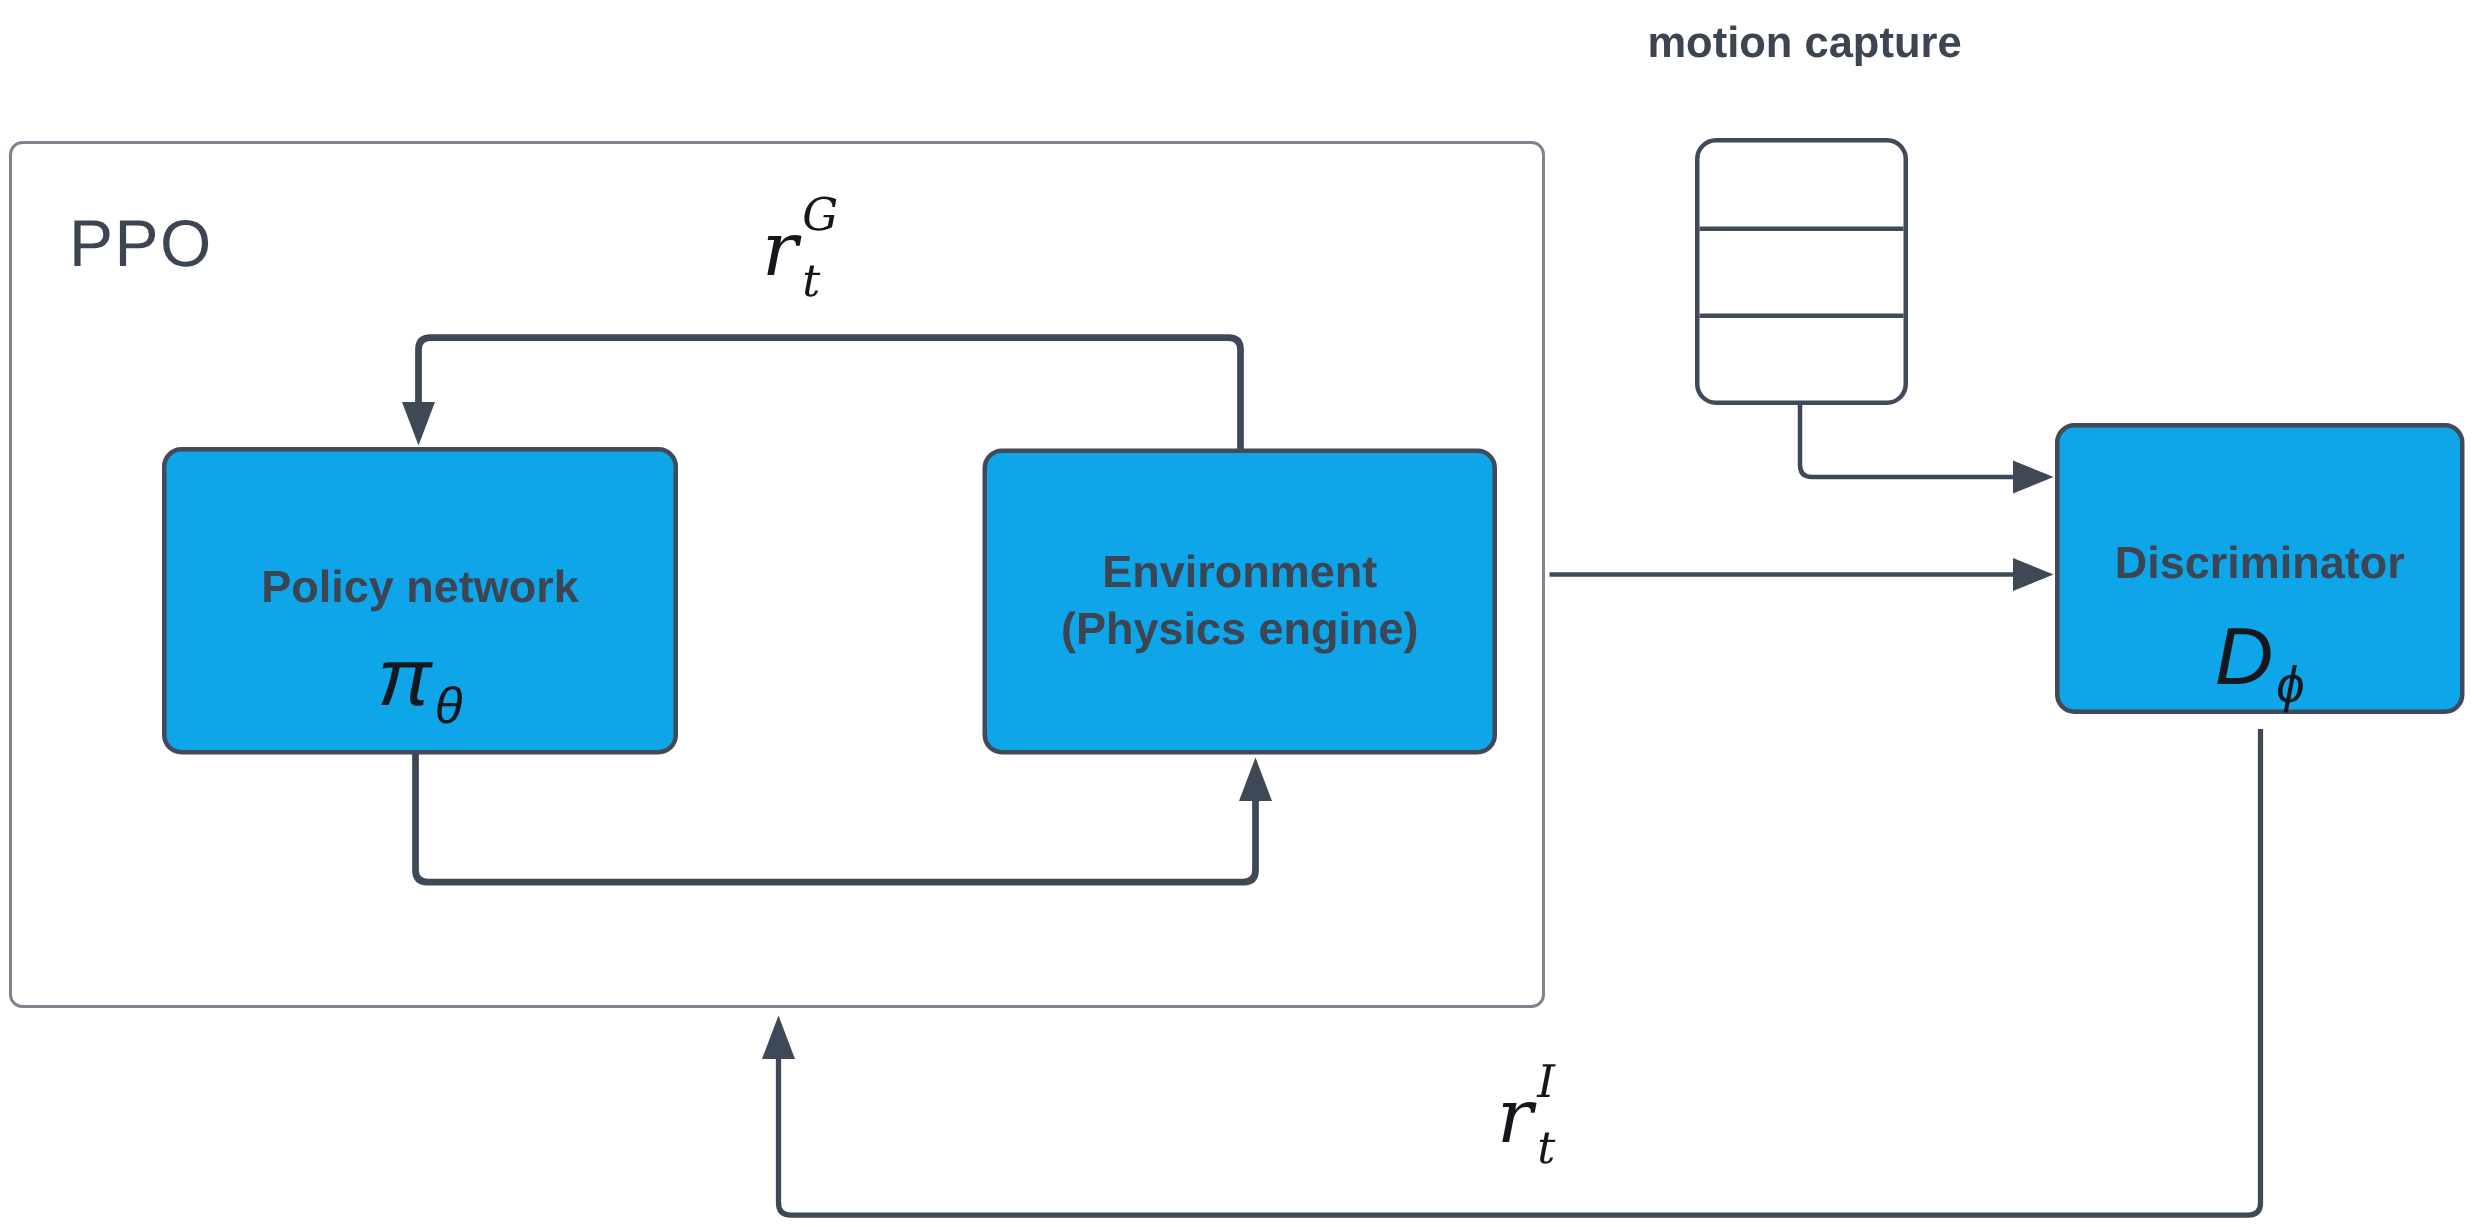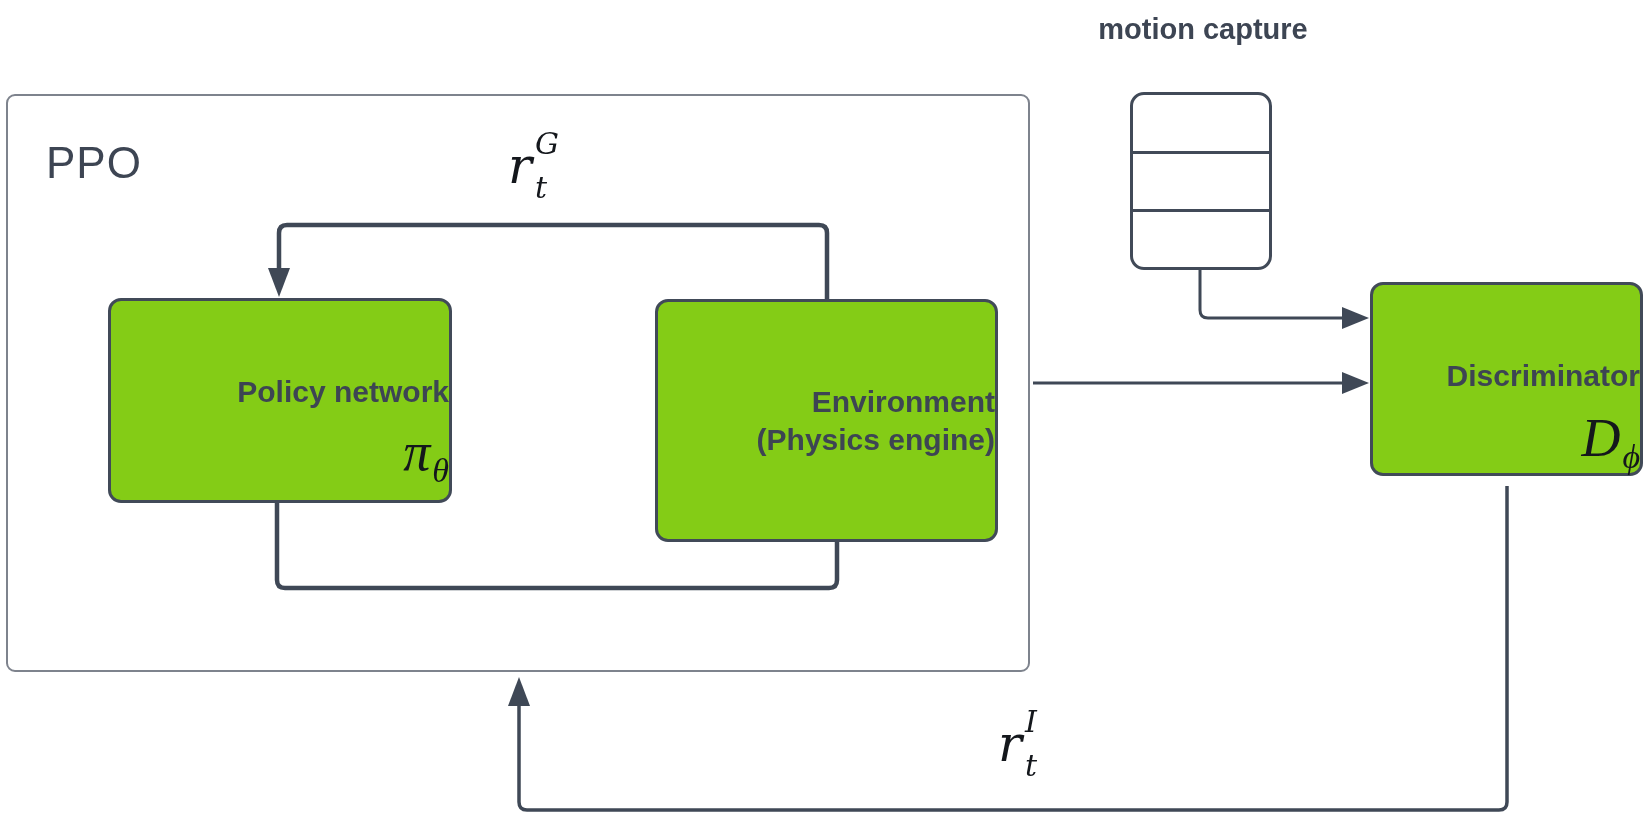--- a/index.html
+++ b/index.html
@@ -6,30 +6,30 @@
   .stage{position:relative;width:1649px;height:818px;background:#ffffff;overflow:hidden;
          font-family:"Liberation Sans",sans-serif;}
   .connector-layer{position:absolute;left:0;top:0;width:1649px;height:818px;}
 
   
   .ppo-box{position:absolute;left:6px;top:94px;width:1024px;height:578px;
            border:2px solid #7e838d;border-radius:9px;background:#ffffff;box-sizing:border-box;}
   .ppo-label{position:absolute;left:46px;top:138px;font-size:44px;font-weight:normal;
              color:#3d4553;letter-spacing:1px;}
   .node{position:absolute;box-sizing:border-box;border:3px solid #414a58;border-radius:13px;
-        background:#84cc16;display:flex;flex-direction:column;align-items:flex-end;
+        background:#0ea5e9;display:flex;flex-direction:column;align-items:center;
         color:#3d4553;text-align:center;}
   .node-title{font-size:30px;font-weight:bold;line-height:38px;}
-  .node-symbol{font-family:Liberation Serif, serif;font-style:italic;font-size:54px;
+  .node-symbol{font-family:Liberation Sans, sans-serif;font-style:italic;font-size:54px;
                line-height:1;color:#14171c;font-weight:normal;}
   .node-symbol .sym-sub{font-size:34px;vertical-align:-12px;margin-left:2px;}
 
   .policy-node{left:108px;top:298px;width:344px;height:205px;justify-content:flex-start;padding-top:72px;}
   .policy-node .node-symbol{margin-top:14px;}
-  .environment-node{left:655px;top:299px;width:343px;height:243px;justify-content:center;}
+  .environment-node{left:655px;top:299px;width:343px;height:204px;justify-content:center;}
   .discriminator-node{left:1370px;top:282px;width:273px;height:194px;justify-content:flex-start;padding-top:72px;}
   .discriminator-node .node-symbol{margin-top:16px;}
 
   
   .mocap-icon{position:absolute;left:1130px;top:92px;width:142px;height:178px;box-sizing:border-box;
               border:3px solid #414a58;border-radius:14px;background:#ffffff;}
   .mocap-divider{position:absolute;left:0;width:100%;height:3px;background:#414a58;}
   .mocap-divider.d1{top:56px;}
   .mocap-divider.d2{top:114px;}
   .mocap-label{position:absolute;left:1048px;top:12px;width:310px;text-align:center;

